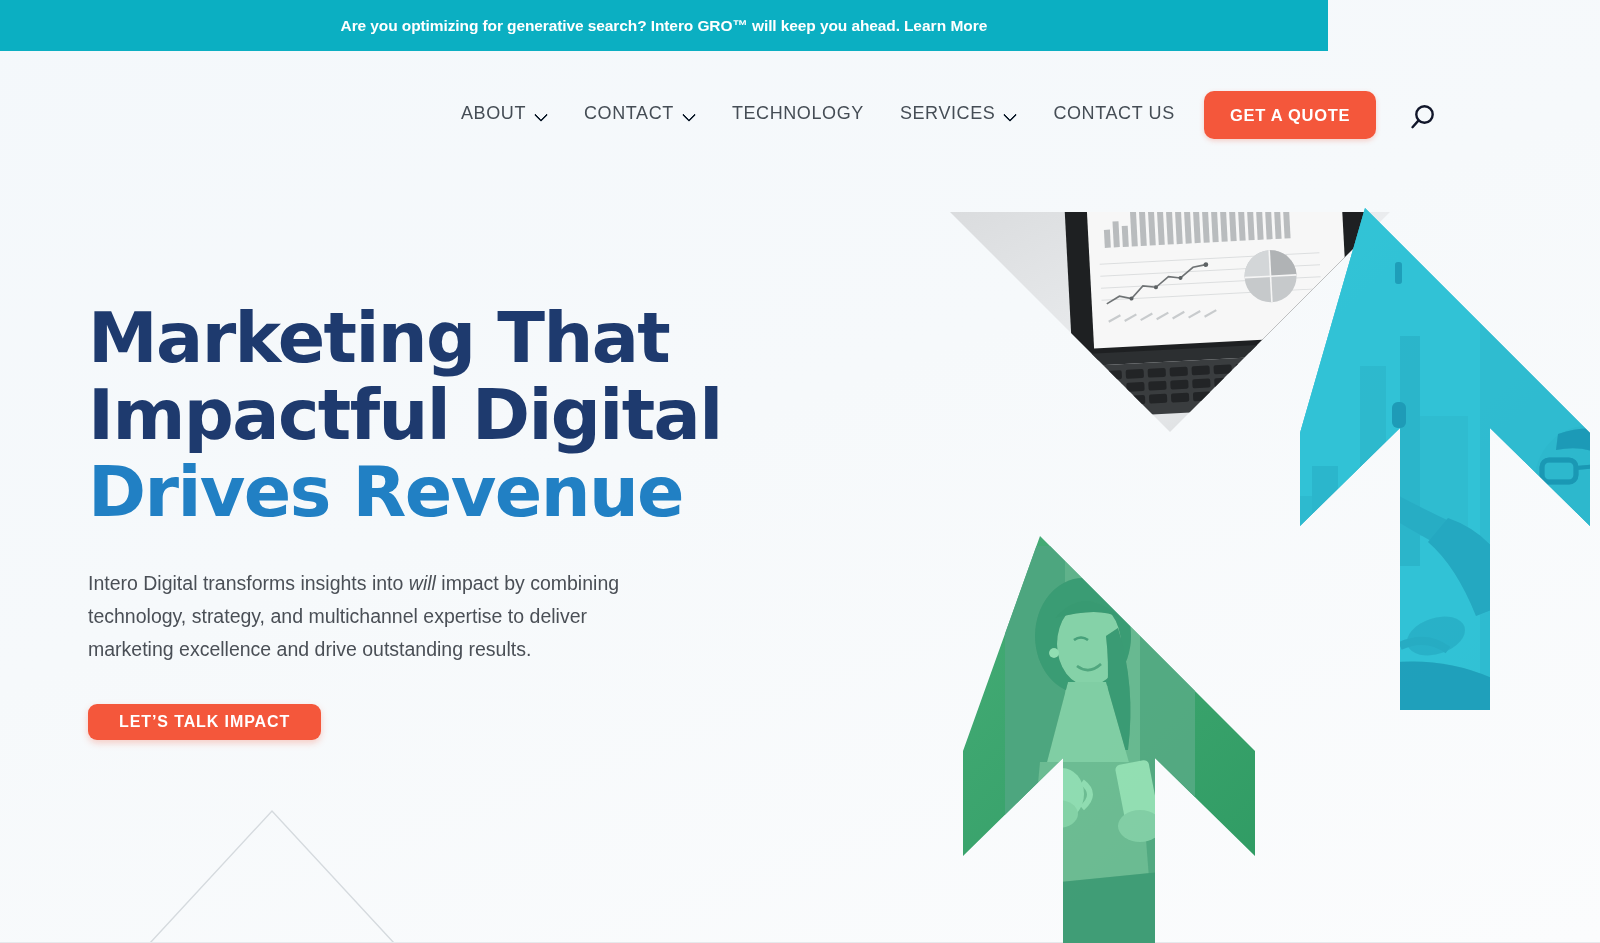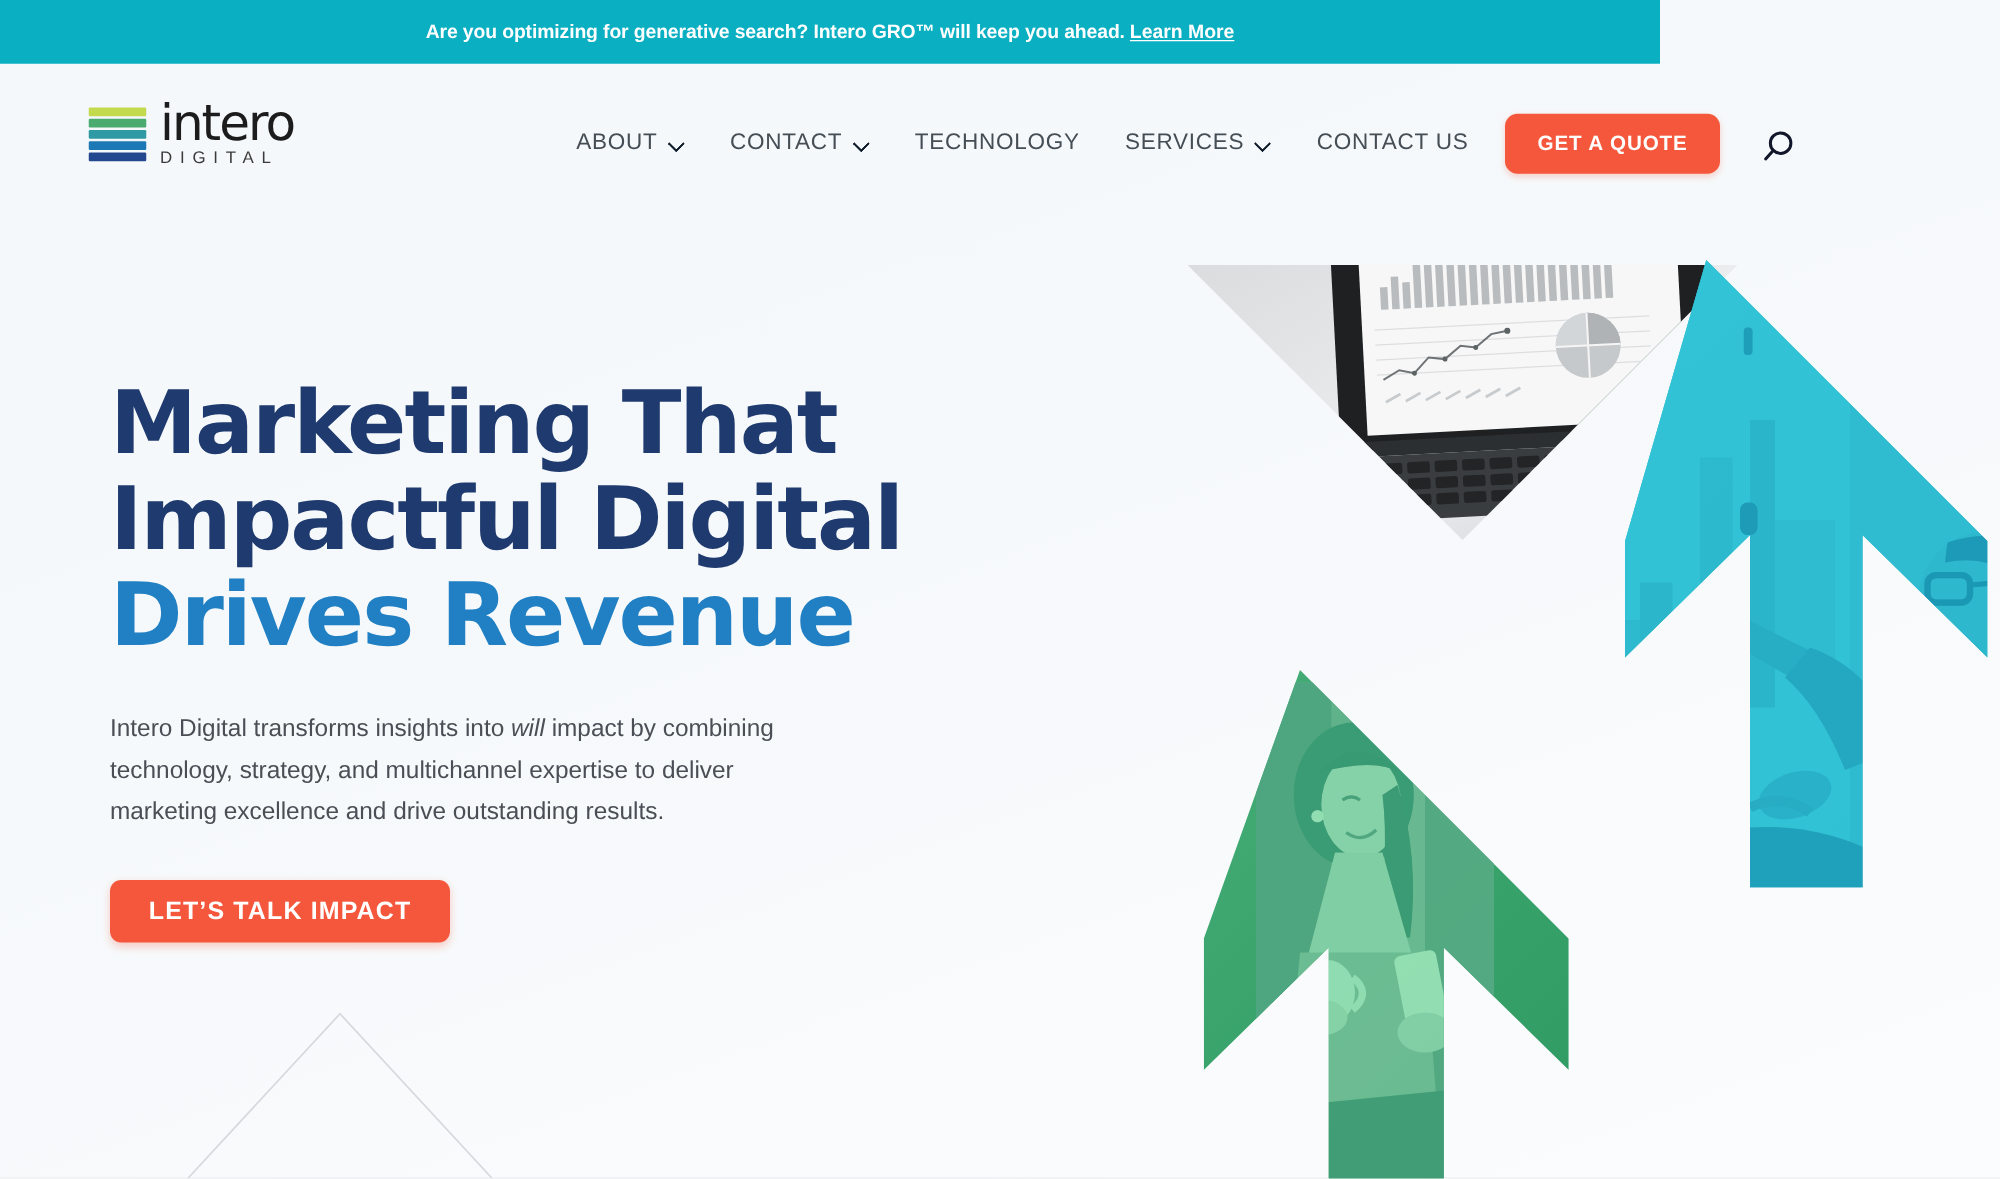--- a/index.html
+++ b/index.html
@@ -37,21 +37,20 @@
     color: #ffffff;
     font-size: 15.5px;
     font-weight: bold;
     letter-spacing: -0.1px;
     white-space: nowrap;
   }
   .announce-link {
     color: #ffffff;
     font-size: 15.5px;
     font-weight: bold;
-    text-decoration: underline;
     text-underline-offset: 2px;
     margin-left: 4px;
     cursor: pointer;
   }
 
   
   .header {
     position: absolute;
     top: 51px; left: 0;
     width: 1600px;
@@ -190,27 +189,27 @@
     width: 540px;
     font-size: 19.5px;
     line-height: 33px;
     color: #4a4f56;
     font-family: "Liberation Sans", sans-serif;
   }
   .hero-para em { font-style: italic; }
 
   .cta-btn {
     margin-top: 38px;
-    height: 50px;
+    height: 36px;
     padding: 0 31px;
     background: #f4573b;
     border: none;
     border-radius: 9px;
     color: #ffffff;
-    font-size: 20px;
+    font-size: 16px;
     font-weight: bold;
     letter-spacing: 0.9px;
     cursor: pointer;
     font-family: "Liberation Sans", sans-serif;
     box-shadow: 0 3px 7px rgba(244,87,59,0.28);
   }
 
   
   .hero-art {
     position: absolute;
@@ -247,33 +246,20 @@
 
 <div class="page">
 
   <div class="announce-bar">
     <span class="announce-text">Are you optimizing for generative search? Intero GRO™ will keep you ahead.</span>
     <span class="announce-link">Learn More</span>
   </div>
 
   <header class="header">
 
-    <div class="logo">
-      <div class="logo-bars">
-        <div class="logo-bar lb1"></div>
-        <div class="logo-bar lb2"></div>
-        <div class="logo-bar lb3"></div>
-        <div class="logo-bar lb4"></div>
-        <div class="logo-bar lb5"></div>
-      </div>
-      <div class="logo-words">
-        <span class="logo-name">intero</span>
-        <span class="logo-sub">DIGITAL</span>
-      </div>
-    </div>
 
     <nav class="nav">
       <div class="nav-item">
         <span class="nav-label">ABOUT</span>
         <span class="chev"></span>
       </div>
       <div class="nav-item">
         <span class="nav-label">CONTACT</span>
         <span class="chev"></span>
       </div>

